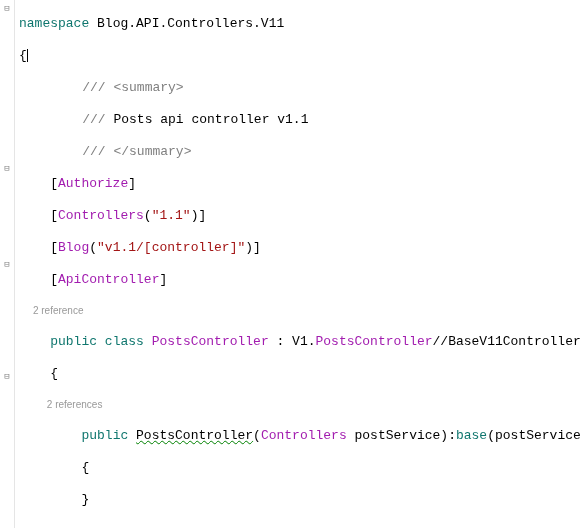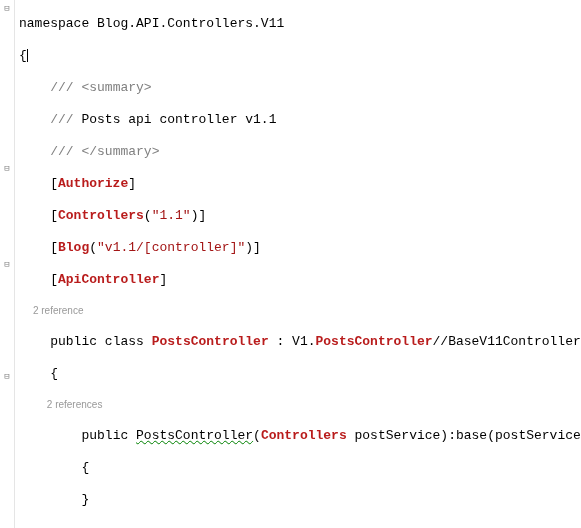--- a/index.html
+++ b/index.html
@@ -31,25 +31,25 @@
     font-size: 9px;
     cursor: pointer;
   }
   .code {
     padding-left: 4px;
     line-height: 16px;
     white-space: pre;
     flex: 1;
   }
   .line { height: 16px; }
-  .kw { color: #000000; }
-  .type { color: #b91c1c; font-weight: bold; }
+  .kw { color: #0f766e; }
+  .type { color: #a21caf; }
   .str { color: #a31515; }
   .comment { color: #000000; }
-  .xml-tag { color: #808080; }
+  .xml-tag { color: #808080; margin-left: 32px; }
   .codelens {
     font-size: 10px;
     color: #999999;
     height: 14px;
     line-height: 14px;
     font-family: Arial, sans-serif;
   }
   .wavy {
     text-decoration: underline wavy #008000;
     text-decoration-thickness: 1px;

